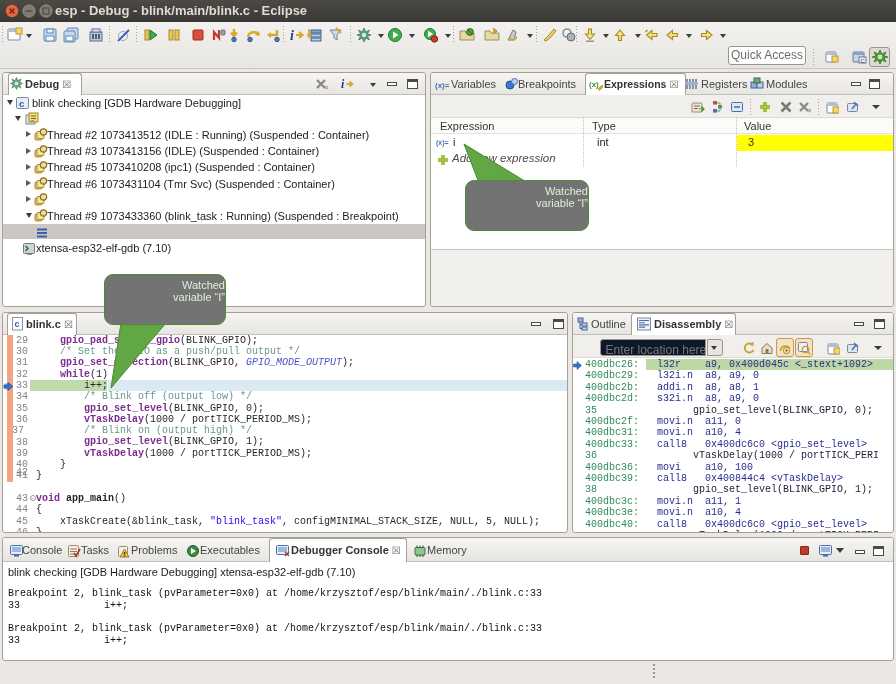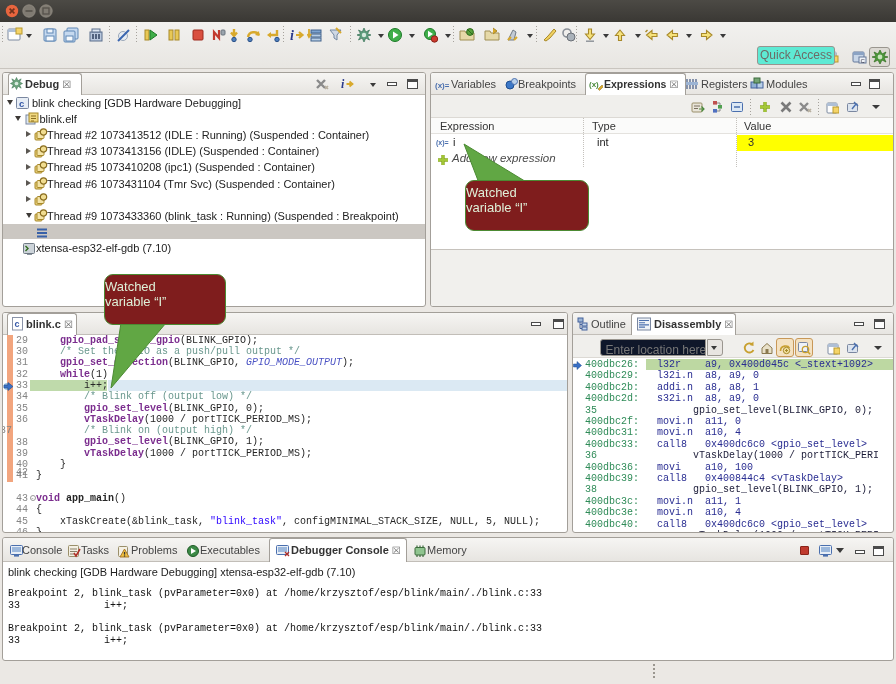--- a/index.html
+++ b/index.html
@@ -7,48 +7,49 @@
 body { font-family:"Liberation Sans",sans-serif; background:#ebe8e4; position:relative; }
 #titlebar { position:absolute; left:0; top:0; width:896px; height:22px;
   background:linear-gradient(#4c4a45,#3a3834); }
 #title-text { position:absolute; left:55px; top:3px; font-size:13px; font-weight:bold; color:#dfdbd4; }
 #toolbar { position:absolute; left:0; top:22px; width:896px; height:47px;
   background:linear-gradient(#f2f1ef,#e8e6e2); border-bottom:1px solid #c9c5bf; }
 .tbi { position:absolute; top:5px; width:16px; height:16px; }
 .tbsep { position:absolute; top:4px; width:1px; height:17px;
   background-image:linear-gradient(#a6a29c 45%, transparent 45%); background-size:1px 3px; }
 .dd { position:absolute; top:12px; width:0; height:0; border-left:3.5px solid transparent; border-right:3.5px solid transparent; border-top:4px solid #3a3a3a; }
-#qa { position:absolute; left:728px; top:46px; width:78px; height:19px; border:1px solid #98948f; border-radius:3px; background:#5eead4; color:#6e6a66; font-size:12px; text-align:center; line-height:17px;margin-left:29px; }
+#qa { position:absolute; left:728px; top:46px; width:78px; height:19px; border:1px solid #98948f; border-radius:3px; background:#ffffff; color:#6e6a66; font-size:12px; text-align:center; line-height:17px; }
 .panel { position:absolute; background:#fff; border:1px solid #a39f99; border-radius:3px; overflow:hidden; }
 .tabbar { position:absolute; left:0; top:0; right:0; height:22px;
   background:linear-gradient(#f6f5f3,#e7e5e1); border-bottom:1px solid #c2beb8; }
 .tab { position:absolute; top:0; height:22px; font-size:11px; color:#333; white-space:nowrap; }
 .tab.sel { background:#fff; border:1px solid #a39f99; border-bottom:none; border-radius:3px 3px 0 0; }
 .xx { color:#666; font-size:10px; }
 .trow { position:absolute; left:0; right:0; height:16px; font-size:11px; color:#222; white-space:nowrap; }
 .are { position:absolute; top:4.5px; width:0; height:0; border-top:3.5px solid transparent; border-bottom:3.5px solid transparent; border-left:5px solid #5b5752; }
 .arc { position:absolute; top:6px; width:0; height:0; border-left:3.5px solid transparent; border-right:3.5px solid transparent; border-top:5px solid #3c3936; }
 pre { font-family:"Liberation Mono",monospace; }
-.callout { position:absolute; background:#7f1d1d; border:1px solid #4c8a33; border-radius:9px; color:#dff0d8; font-size:13px; text-align:left; z-index:50; }
+.callout { position:absolute; background:#737373; border:1px solid #4c8a33; border-radius:9px; color:#dff0d8; font-size:11px; text-align:right; z-index:50; }
 </style>
 </head>
 <body>
 <div id="titlebar">
   <svg style="position:absolute;left:5px;top:4px" width="14" height="14" viewBox="0 0 14 14">
       <circle cx="7" cy="7" r="6.2" fill="#e8653e"></circle>
       <path d="M4.6 4.6 L9.4 9.4 M9.4 4.6 L4.6 9.4" stroke="#70321c" stroke-width="1.6"></path>
     </svg>
   <svg style="position:absolute;left:22px;top:4px" width="14" height="14" viewBox="0 0 14 14">
       <circle cx="7" cy="7" r="6.2" fill="#807b72" stroke="#938e84" stroke-width="0.8"></circle>
       <rect x="3.5" y="6.2" width="7" height="1.6" fill="#55514a"></rect>
     </svg>
   <svg style="position:absolute;left:38.5px;top:4px" width="14" height="14" viewBox="0 0 14 14">
       <circle cx="7" cy="7" r="6.2" fill="#807b72" stroke="#938e84" stroke-width="0.8"></circle>
       <rect x="4" y="4" width="6" height="6" fill="none" stroke="#55514a" stroke-width="1.3"></rect>
     </svg>
+  <div id="title-text">esp - Debug - blink/main/blink.c - Eclipse</div>
 </div>
 <div id="toolbar">
     <svg class="tbi" style="left:7px;top:5px" width="16" height="16" viewBox="0 0 16 16">
       <rect x="1" y="2" width="12" height="11" rx="1" fill="#fdfdfd" stroke="#7d8aa0"></rect>
       <rect x="1" y="2" width="12" height="3" fill="#aebfd6"></rect>
       <rect x="9" y="1" width="6" height="6" fill="#f5d468" stroke="#b99a2f"></rect>
     </svg>
     <svg class="tbi" style="left:42px;top:5px" width="16" height="16" viewBox="0 0 16 16">
       <rect x="2" y="2" width="12" height="12" rx="1" fill="#c6d9ef" stroke="#5f87b5"></rect>
       <rect x="5" y="2" width="6" height="4" fill="#eef4fb" stroke="#5f87b5"></rect>
@@ -224,21 +225,20 @@
       <rect x="0.5" y="1.5" width="12" height="11" rx="1" fill="#e7edf5" stroke="#7a87a0"></rect>
       <text x="3" y="11" font-size="9.5" font-weight="bold" fill="#3558a8">c</text>
     </svg>
     <div class="trow" style="left:29px;top:23.5px">blink checking [GDB Hardware Debugging]</div>
     <div class="arc" style="left:12px;top:43.2px"></div>
     <svg style="position:absolute;left:22px;top:39.2px;z-index:10" width="14" height="14" viewBox="0 0 14 14">
       <rect x="1" y="3" width="9" height="9" fill="#dfe8f2" stroke="#7a87a0"></rect>
       <rect x="4" y="1" width="9" height="9" fill="#f0d880" stroke="#a8892a"></rect>
       <path d="M6 4 L11 4 M6 6.5 L11 6.5 M6 9 L9 9" stroke="#8a6d1f" stroke-width="1"></path>
     </svg>
-    <div class="trow" style="left:36.5px;top:39.7px">blink.elf</div>
     <div class="are" style="left:23px;top:58.4px"></div>
     <svg style="position:absolute;left:31px;top:55.4px;z-index:10" width="14" height="14" viewBox="0 0 14 14">
       <rect x="1" y="5" width="7" height="7" rx="1" fill="#e8cf7a" stroke="#a8892a"></rect>
       <rect x="3" y="3.5" width="7" height="7" rx="1" fill="#f4e4a8" stroke="#a8892a"></rect>
       <circle cx="9.5" cy="4" r="3.2" fill="#f0dc90" stroke="#8a6d1f" stroke-width="1.2"></circle>
     </svg>
     <div class="trow" style="left:44px;top:55.9px">Thread #2 1073413512 (IDLE : Running) (Suspended : Container)</div>
     <div class="are" style="left:23px;top:74.6px"></div>
     <svg style="position:absolute;left:31px;top:71.6px;z-index:10" width="14" height="14" viewBox="0 0 14 14">
       <rect x="1" y="5" width="7" height="7" rx="1" fill="#e8cf7a" stroke="#a8892a"></rect>
@@ -391,21 +391,21 @@
     </svg>
     <div style="position:absolute;left:7px;top:0;width:18px;height:221px;font-family:'Liberation Mono',monospace;font-size:10px;color:#848484;text-align:right">
       <div style="position:absolute;right:0;top:21.8px;height:11.3px">29</div>
       <div style="position:absolute;right:0;top:33.1px;height:11.3px">30</div>
       <div style="position:absolute;right:0;top:44.4px;height:11.3px">31</div>
       <div style="position:absolute;right:0;top:55.7px;height:11.3px">32</div>
       <div style="position:absolute;right:0;top:67.0px;height:11.3px">33</div>
       <div style="position:absolute;right:0;top:78.3px;height:11.3px">34</div>
       <div style="position:absolute;right:0;top:89.6px;height:11.3px">35</div>
       <div style="position:absolute;right:0;top:100.9px;height:11.3px">36</div>
-      <div style="position:absolute;right:16px;top:112.2px;height:11.3px">37</div>
+      <div style="position:absolute;right:4px;top:112.2px;height:11.3px">37</div>
       <div style="position:absolute;right:0;top:123.5px;height:11.3px">38</div>
       <div style="position:absolute;right:0;top:134.8px;height:11.3px">39</div>
       <div style="position:absolute;right:0;top:146.1px;height:11.3px">40</div>
       <div style="position:absolute;right:0;top:157.4px;height:11.3px">41</div>
       <div style="position:absolute;right:0;top:154px;height:11.3px">42</div>
       <div style="position:absolute;right:0;top:180.0px;height:11.3px">43</div>
       <div style="position:absolute;right:0;top:191.3px;height:11.3px">44</div>
       <div style="position:absolute;right:0;top:202.6px;height:11.3px">45</div>
       <div style="position:absolute;right:0;top:213.9px;height:11.3px">46</div>
     </div>

